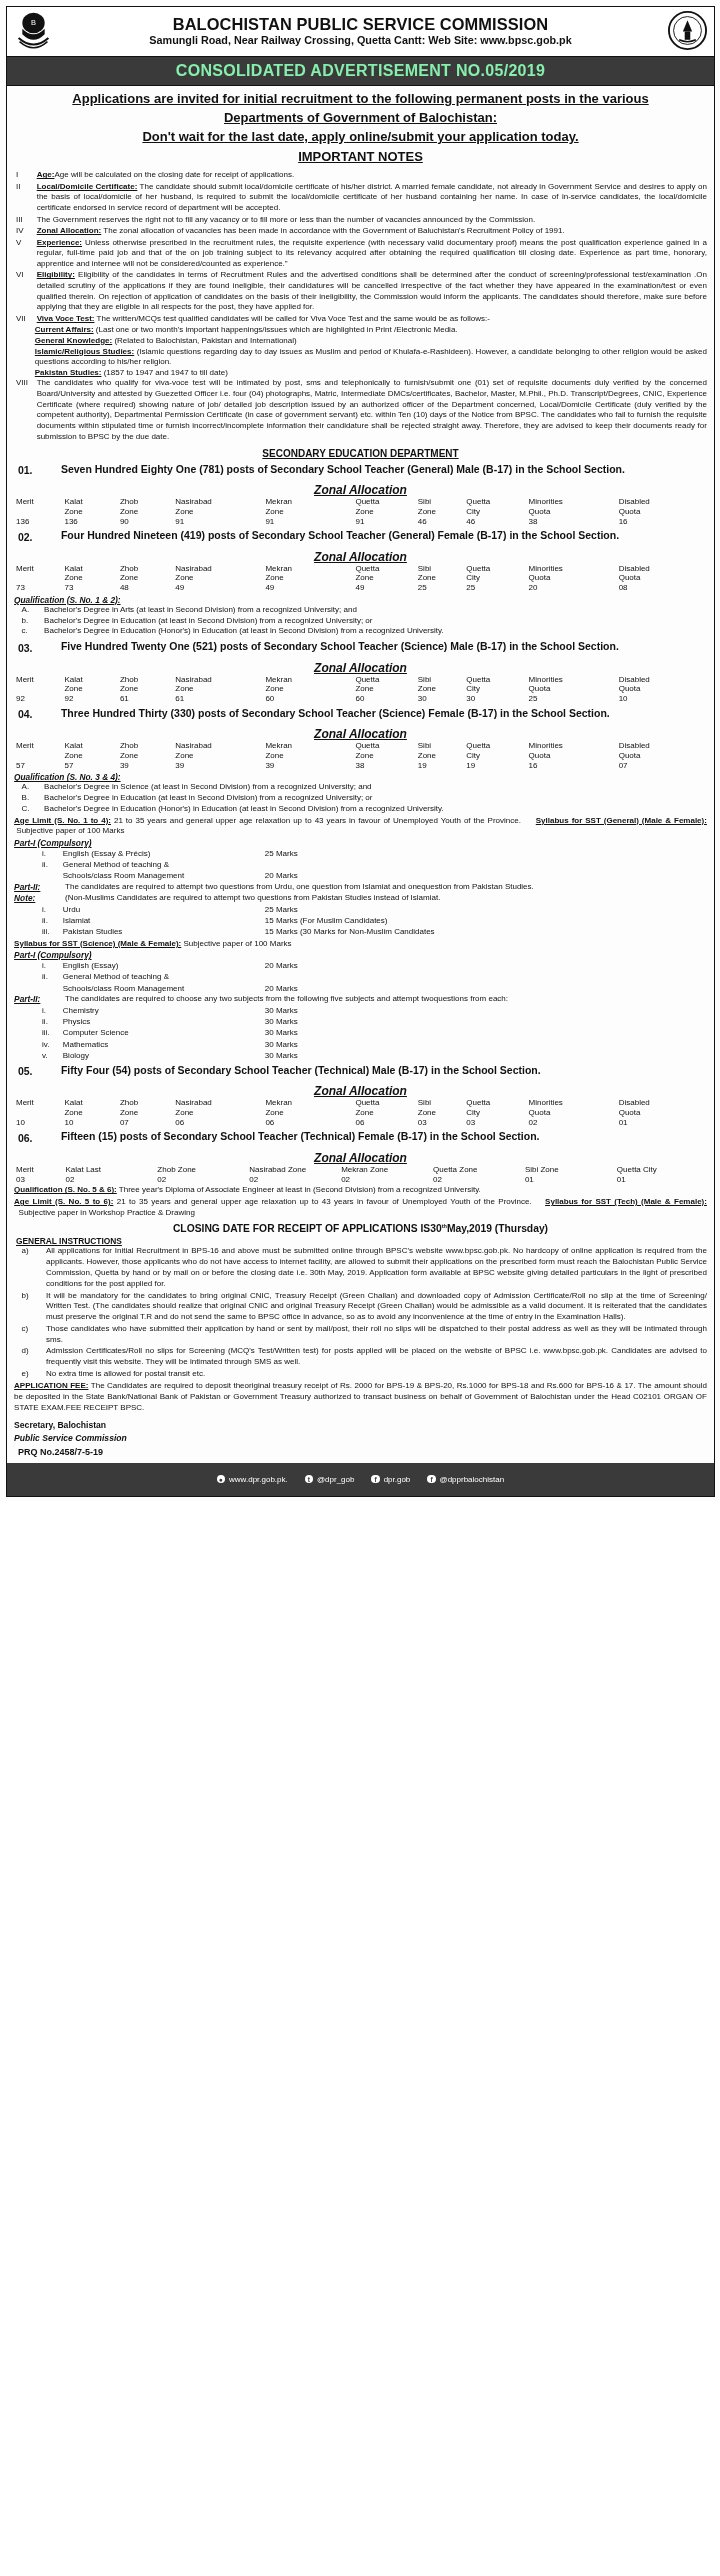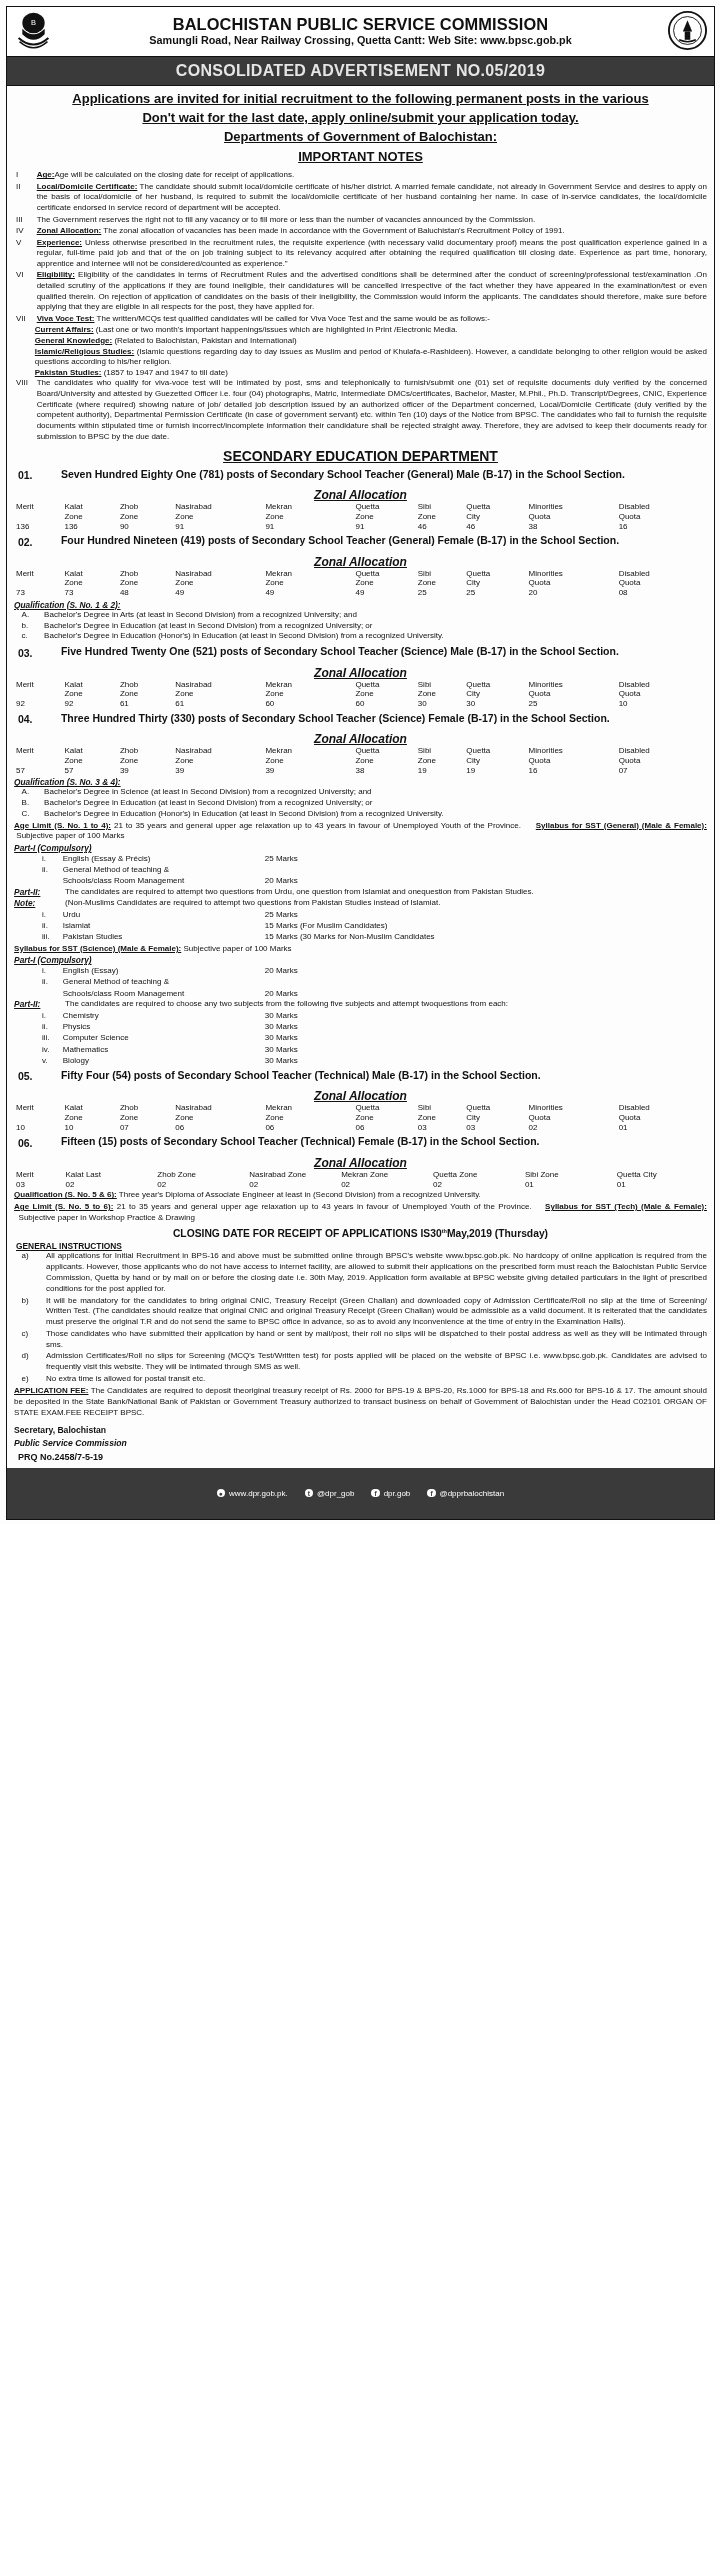--- a/index.html
+++ b/index.html
@@ -32,21 +32,21 @@
     display:flex;align-items:center;justify-content:center;
   }
   .hdr-mid{flex:1 1 auto;text-align:center;}
   .hdr-title{
     font-size:16.4px;font-weight:bold;letter-spacing:0.1px;line-height:1.1;
   }
   .hdr-sub{
     font-size:10.8px;font-weight:bold;line-height:1.25;margin-top:0.9px;
   }
   .banner{
-    background:#3a3a3a;color:#e5e5e5;text-align:center;
+    background:#3a3a3a;color:#86efac;text-align:center;
     font-size:16px;font-weight:bold;letter-spacing:0.3px;
     padding:4.7px 0 5.6px 0;
     border-bottom:1.9px solid #111;
   }
   .intro{
     text-align:center;padding:3.8px 9.4px 1.9px 9.4px;
   }
   .intro div{font-size:13px;font-weight:bold;line-height:1.45;}
   .u{text-decoration:underline;}
   .notes-head{
@@ -60,21 +60,21 @@
     flex:0 0 20.7px;font-size:8px;line-height:1.33;padding-left:1.9px;
   }
   .note-txt{
     flex:1 1 auto;font-size:8px;line-height:1.33;text-align:justify;
   }
   b.it{font-weight:bold;text-decoration:underline;}
   b.pl{font-weight:bold;text-decoration:underline;}
   .indent{margin-left:20.7px;font-size:8px;line-height:1.33;text-align:justify;}
   
   .dept-head{
-    text-align:center;font-size:14px;font-weight:bold;
+    text-align:center;font-size:10px;font-weight:bold;
     text-decoration:underline;margin:5.6px 0 2.8px 0;
   }
   .post{display:flex;align-items:flex-end;margin-top:1.9px;}
   .post-no{flex:0 0 43px;font-size:10.5px;font-weight:bold;padding-left:3.8px;}
   .post-title{
     flex:1 1 auto;font-size:10.5px;font-weight:bold;line-height:1.38;
     text-align:justify;text-align-last:left;padding-right:9.4px;
   }
   .zonal-label{
     text-align:center;font-size:12px;font-weight:bold;font-style:italic;
@@ -122,21 +122,21 @@
   .gi-v{flex:1 1 auto;font-size:8px;line-height:1.35;text-align:justify;}
   .fee{font-size:8px;line-height:1.35;text-align:justify;margin-top:1.9px;}
   .sign{
     font-size:8.6px;font-weight:bold;line-height:1.45;
     margin:5.6px 15px 1.9px 0;
   }
   .sign div:nth-child(2){font-style:italic;}
   .prq{font-size:9px;font-weight:bold;padding:0.9px 0 1.9px 3.8px;}
   .footer{
     background:#3a3a3a;color:#fff;display:flex;align-items:center;
-    justify-content:center;gap:17px;font-size:8px;padding:21px 0;
+    justify-content:center;gap:17px;font-size:8px;padding:12px 0;
     margin-top:1.9px;
   }
   .footer span.fi{display:inline-flex;align-items:center;gap:3.8px;}
   .dot{
     width:8.4px;height:8.4px;border-radius:50%;background:#fff;color:#3a3a3a;
     font-size:6.6px;display:inline-flex;align-items:center;justify-content:center;
     font-weight:bold;
   }
   sup{font-size:5.6px;vertical-align:super;}
 </style>
@@ -168,22 +168,22 @@
         <rect x="18" y="22" width="6" height="9" fill="#111"></rect>
         <path d="M12 31 Q21 35 30 31" stroke="#111" stroke-width="1.6" fill="none"></path>
       </svg>
     </div>
   </div>
 
   <div class="banner">CONSOLIDATED ADVERTISEMENT NO.05/2019</div>
 
   <div class="intro">
     <div class="u">Applications are invited for initial recruitment to the following permanent posts in the various</div>
+    <div class="u">Departments of Government of Balochistan:</div>
     <div class="u">Don't wait for the last date, apply online/submit your application today.</div>
-    <div class="u">Departments of Government of Balochistan:</div>
     <div class="notes-head">IMPORTANT NOTES</div>
   </div>
 
   <div class="body">
 
     <div class="note-row">
       <div class="note-num">I</div>
       <div class="note-txt"><b class="it">Age:</b><span>Age will be calculated on the closing date for receipt of applications.</span></div>
     </div>
     <div class="note-row">

